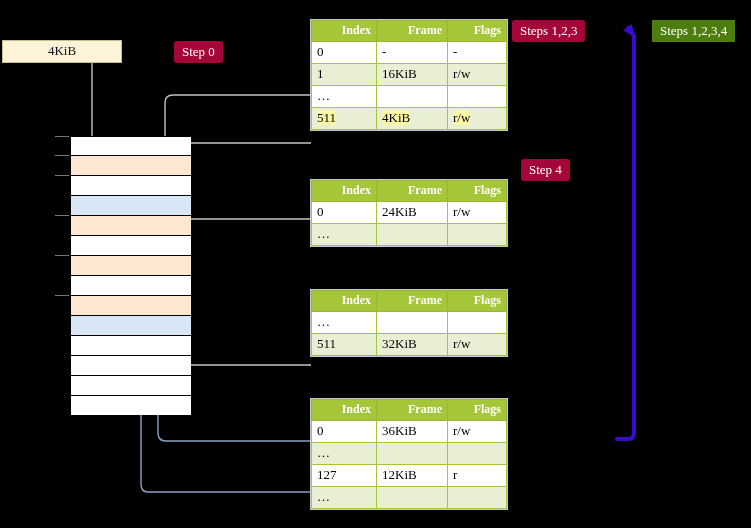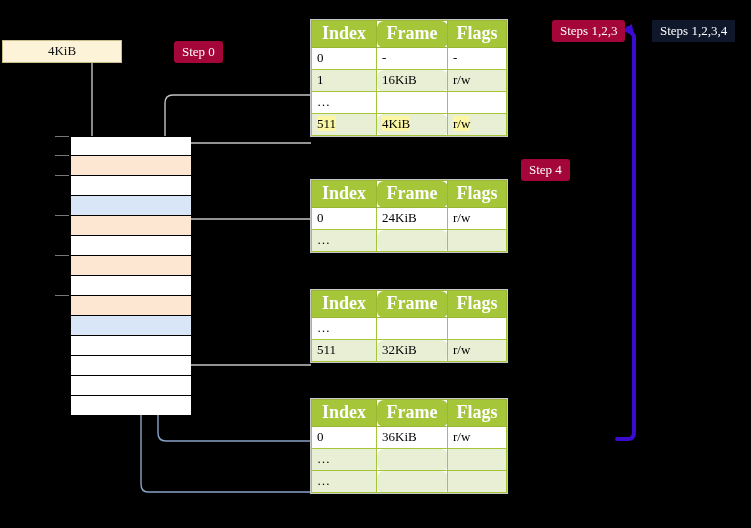--- a/index.html
+++ b/index.html
@@ -6,46 +6,46 @@
   body{width:751px;height:528px;position:relative;overflow:hidden;
        font-family:"Liberation Serif", serif;}
   .layer{position:absolute;left:0;top:0;width:751px;height:528px;}
   svg.layer{pointer-events:none;}
 
   
   .badge{position:absolute;color:#fff;font-size:13px;line-height:1;
          padding:4px 8px 5px 8px;white-space:nowrap;
          font-family:"Liberation Serif", serif;}
   .badge.red{background:#a4063a;border-radius:3px;}
-  .badge.purple{background:#0f172a;}
+  .badge.purple{background:#4d7c0f;}
 
   
   .kbox{position:absolute;background:#fdf3d9;border:1px solid #c9bd8e;
         color:#111;font-size:13px;text-align:center;line-height:19px;
         font-family:"Liberation Serif", serif;}
 
   
   #memcol{position:absolute;left:70px;top:136px;width:120px;height:278px;
           border:1px solid #000;box-sizing:border-box;background:#fff;}
   .memrow{position:absolute;left:0;width:120px;box-sizing:border-box;
           border-bottom:1px solid #000;}
 
   
   table.ptable{position:absolute;border-collapse:collapse;
                background:#fff;font-size:13px;color:#000;
                box-shadow:0 0 0 1px #c8c8c8;}
   table.ptable th{background:#a6c639;color:#fff;font-weight:bold;
-                  text-align:center;padding:2px 5px 3px 5px;
-                  border:1px solid #9ab634;font-size:18px;}
+                  text-align:right;padding:2px 5px 3px 5px;
+                  border:1px solid #9ab634;font-size:12px;}
   table.ptable td{padding:2px 5px 3px 5px;border:1px solid #a6c639;
                   vertical-align:top;height:16px;}
   table.ptable tr.alt td{background:#e9efd4;}
   table.ptable td.hl span{background:#fbf7a4;}
   .c-idx{width:54px;}
-  .c-frm{width:60px;border-radius:7px;}
+  .c-frm{width:60px;}
   .c-flg{width:48px;font-family:Liberation Serif, serif;}
 </style>
 </head>
 <body>
 
 <svg class="layer" width="751" height="528" viewBox="0 0 751 528">
   <defs>
     <marker id="ga" markerWidth="9" markerHeight="9" refX="4.5" refY="7" orient="auto" markerUnits="userSpaceOnUse">
       <path d="M0.5,1 L4.5,8 L8.5,1 Z" fill="#c3c3c3"></path>
     </marker>
@@ -94,21 +94,21 @@
     <div class="memrow" style="top: 159px; height: 20px; background: rgb(253, 230, 210);"></div>
     <div class="memrow" style="top: 179px; height: 20px; background: rgb(217, 230, 247);"></div>
     <div class="memrow" style="top: 199px; height: 20px; background: rgb(255, 255, 255);"></div>
     <div class="memrow" style="top: 219px; height: 20px; background: rgb(255, 255, 255);"></div>
     <div class="memrow" style="top: 239px; height: 20px; background: rgb(255, 255, 255);"></div>
     <div class="memrow" style="top: 259px; height: 19px; background: rgb(255, 255, 255); border-bottom: none;"></div>
   </div>
 
 <div id="badges">
     <div class="badge red" style="left: 174px; top: 41px;">Step 0</div>
-    <div class="badge red" style="left: 512px; top: 20px; margin-left: 40px;">Steps 1,2,3</div>
+    <div class="badge red" style="left: 512px; top: 20px;">Steps 1,2,3</div>
     <div class="badge purple" style="left: 652px; top: 20px;">Steps 1,2,3,4</div>
     <div class="badge red" style="left: 521px; top: 159px;">Step 4</div>
   </div>
 
 <div id="tables">
     <table class="ptable" style="left: 311px; top: 20px;">
       <thead>
         <tr>
           <th class="c-idx">Index</th>
           <th class="c-frm">Frame</th>
@@ -191,20 +191,25 @@
       <tbody>
         <tr>
           <td class="c-idx">0</td>
           <td class="c-frm">36KiB</td>
           <td class="c-flg">r/w</td>
         </tr>
         <tr class="alt">
           <td class="c-idx">…</td>
           <td class="c-frm"></td>
           <td class="c-flg"></td>
+        </tr>
+        <tr>
+          <td class="c-idx">127</td>
+          <td class="c-frm">12KiB</td>
+          <td class="c-flg">r</td>
         </tr>
         <tr class="alt">
           <td class="c-idx">…</td>
           <td class="c-frm"></td>
           <td class="c-flg"></td>
         </tr>
       </tbody>
     </table>
   </div>
 

